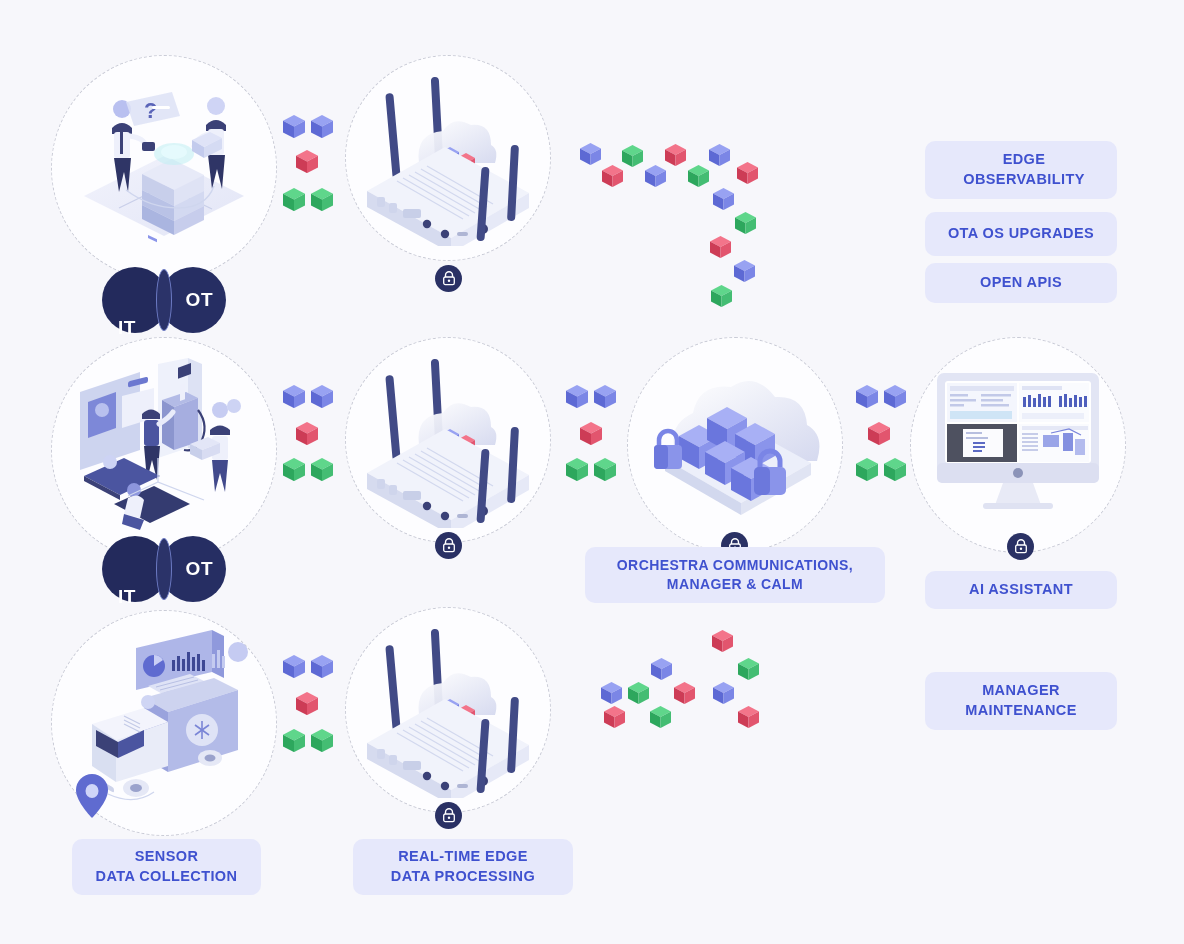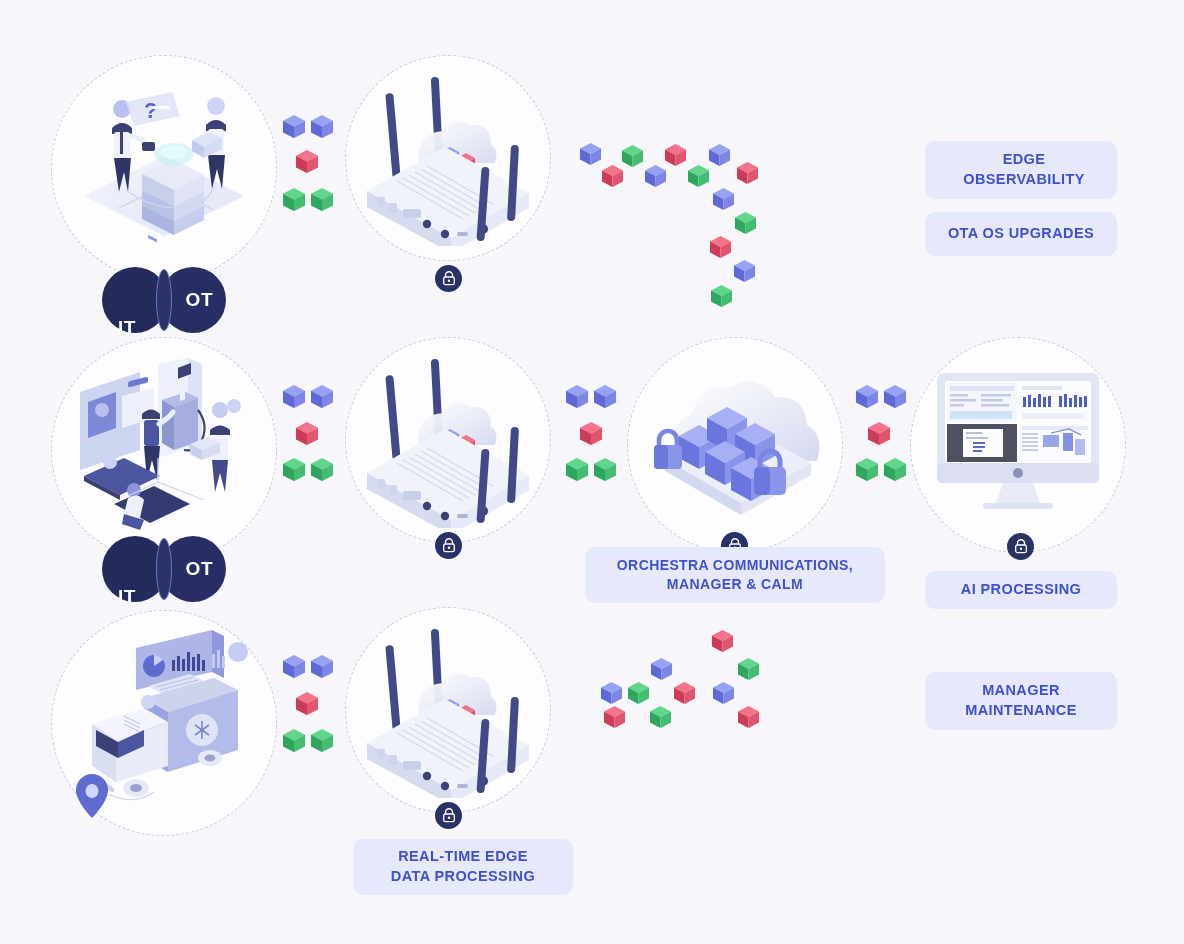--- a/index.html
+++ b/index.html
@@ -889,24 +889,27 @@
             <path d="M0 5.2 L10 0 L20 5.2 L10 10.4 Z" fill="#98a2f2"></path>
             <path d="M0 5.2 L10 10.4 L10 21 L0 15.8 Z" fill="#5d69d4"></path>
             <path d="M10 10.4 L20 5.2 L20 15.8 L10 21 Z" fill="#7b86e6"></path>
           </svg></div>
       </div>
     </div>
 
   <div class="pill" style="left:925px; top:141px; width:192px; height:58px;padding-left:20px;">EDGE
 OBSERVABILITY</div>
   <div class="pill" style="left:925px; top:212px; width:192px; height:44px;">OTA OS UPGRADES</div>
+  <div class="pill" style="left:925px; top:263px; width:192px; height:40px;">OPEN APIS</div>
 
   <div class="pill" style="left:585px; top:547px; width:300px; height:56px; font-size:14px;">ORCHESTRA COMMUNICATIONS,
 MANAGER &amp; CALM</div>
 
-  <div class="pill" style="left:925px; top:571px; width:192px; height:38px;">AI PROCESSING</div>
+  <div class="pill" style="left:925px; top:571px; width:192px; height:38px;">AI ASSISTANT</div>
   <div class="pill" style="left:925px; top:672px; width:192px; height:58px;">MANAGER
 MAINTENANCE</div>
 
+  <div class="pill" style="left:72px; top:839px; width:189px; height:56px;">SENSOR
+DATA COLLECTION</div>
   <div class="pill" style="left:353px; top:839px; width:220px; height:56px;">REAL-TIME EDGE
 DATA PROCESSING</div>
 
 </div>
 
 </body></html>

